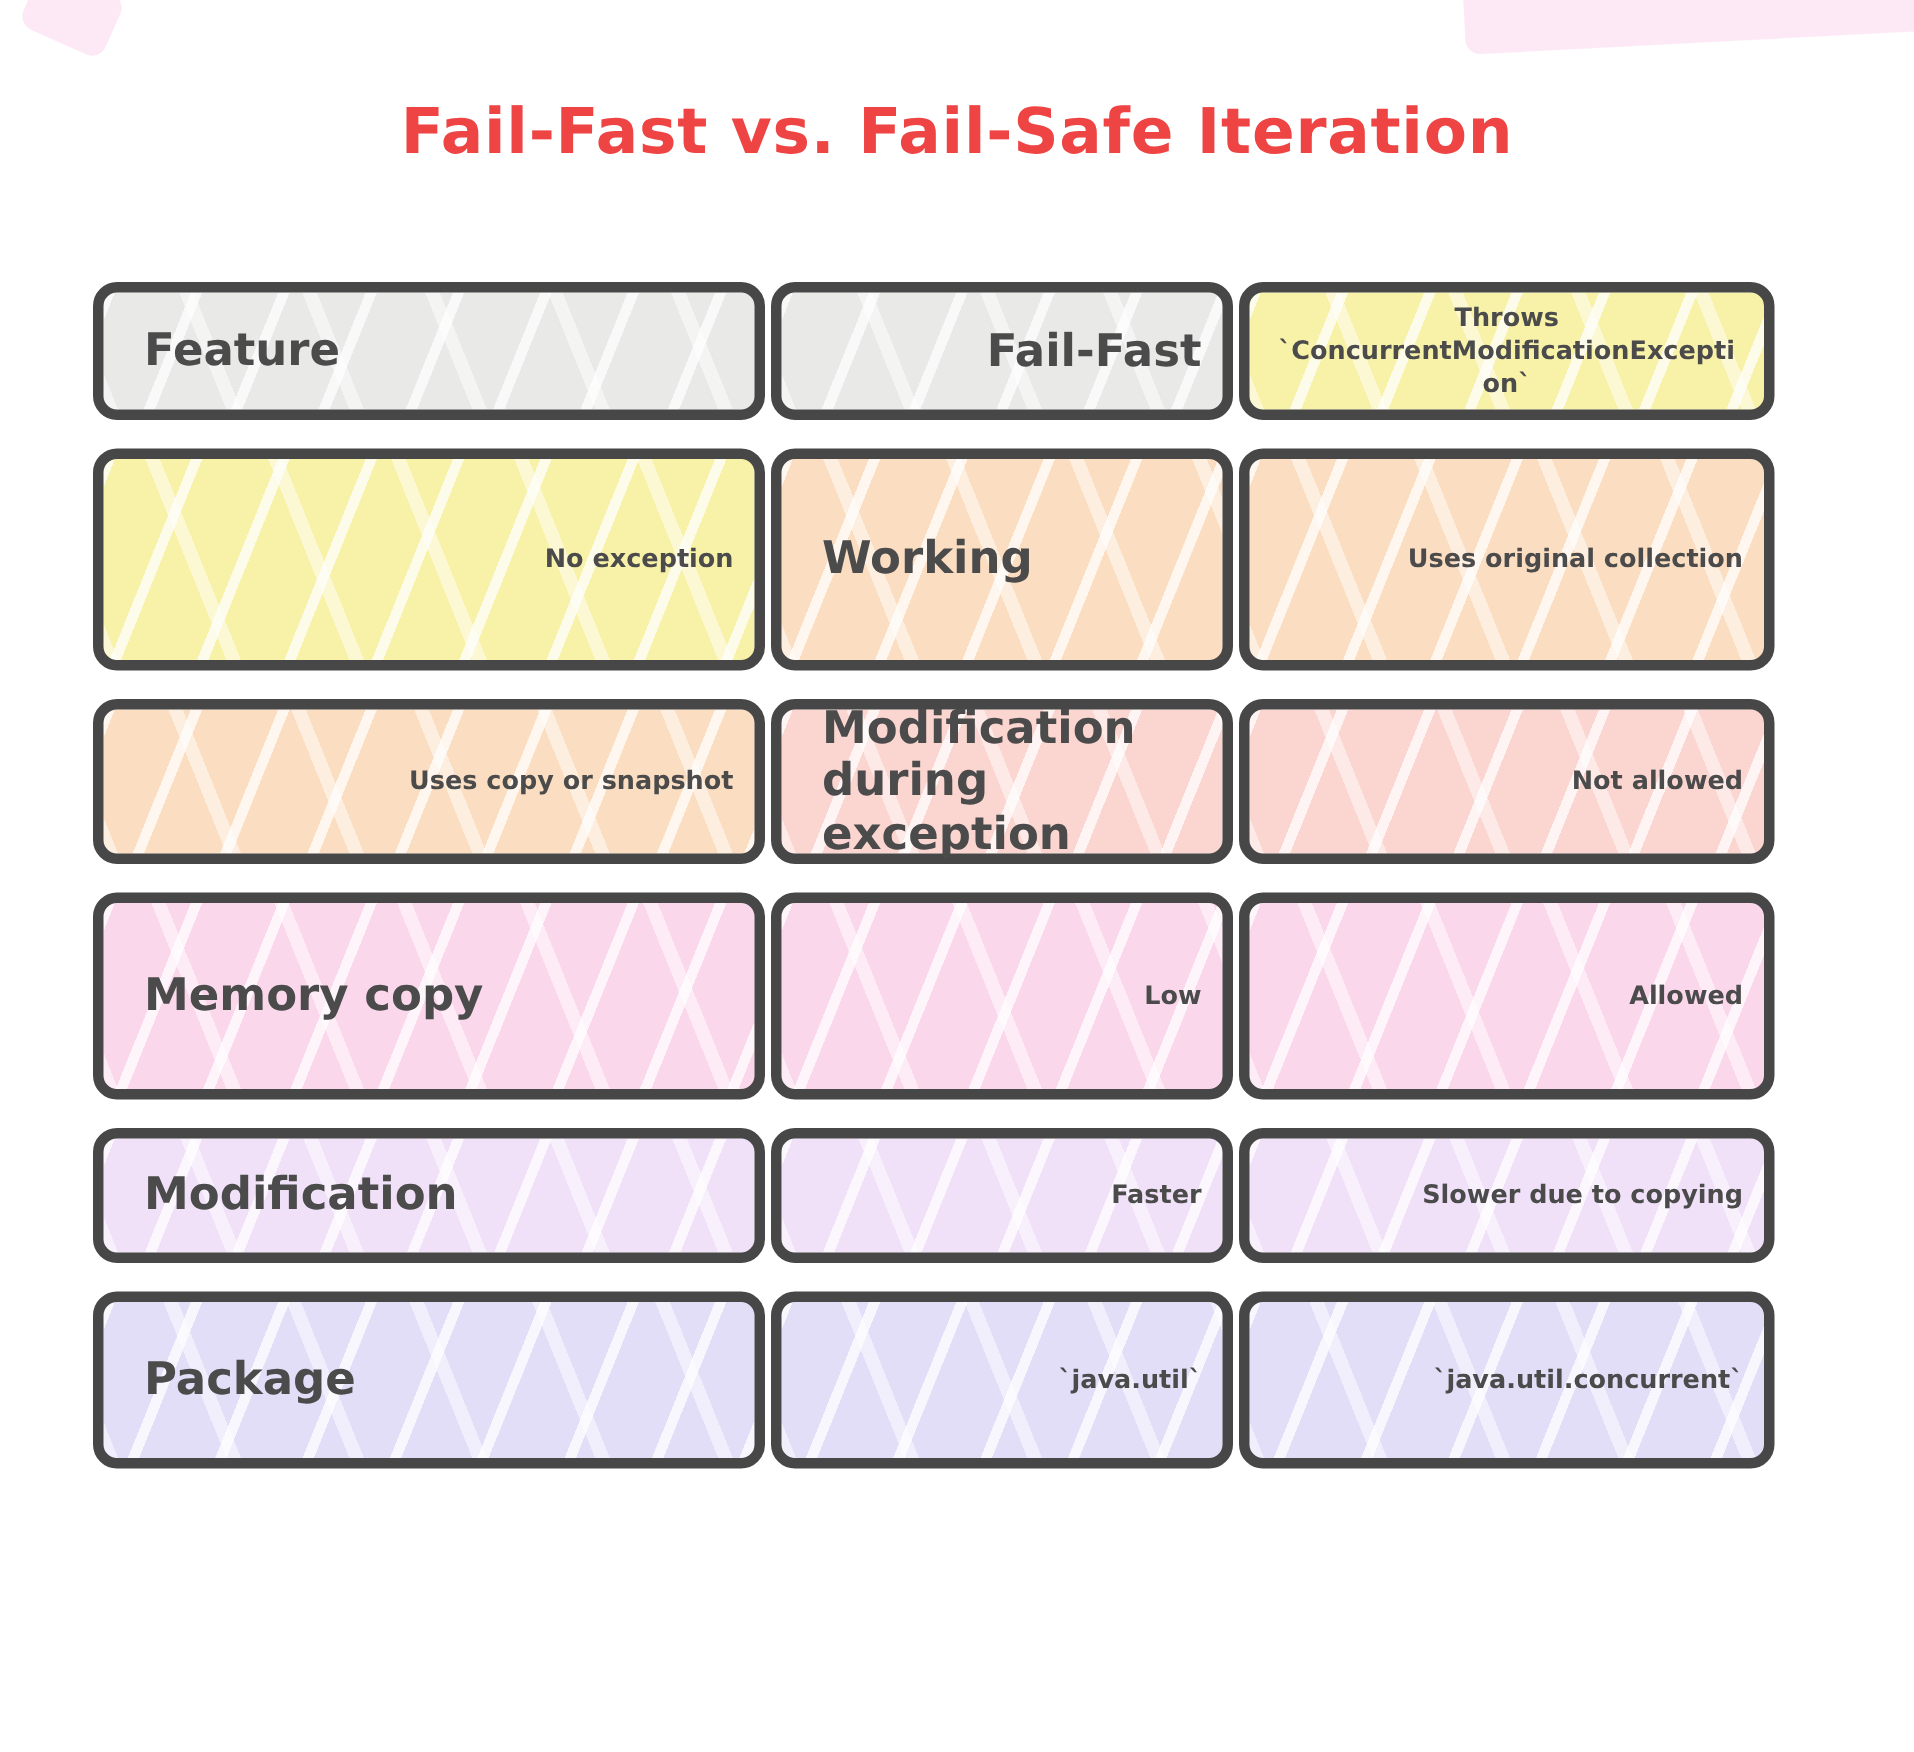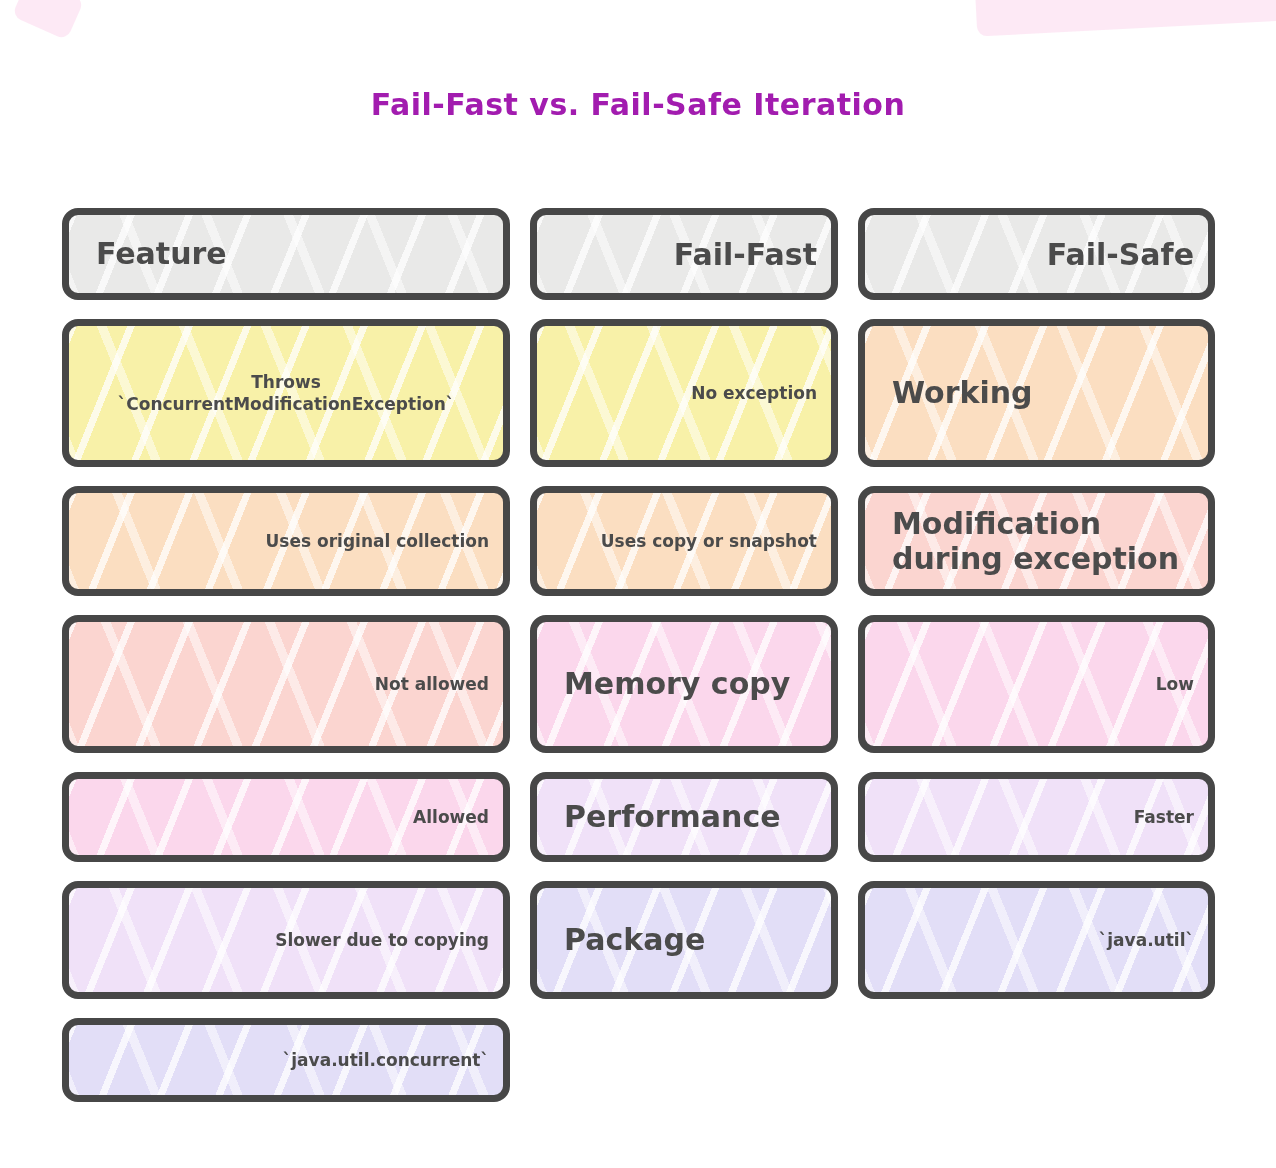--- a/index.html
+++ b/index.html
@@ -11,38 +11,38 @@
     position: relative;
     width: 1276px;
     height: 1168px;
     background: #ffffff;
     overflow: hidden;
     font-family: "DejaVu Sans", sans-serif;
     color: #4b4b4b;
   }
   .title {
     position: absolute;
-    top: 87px;
+    top: 63px;
     left: 0;
     width: 100%;
     margin: 0;
     text-align: center;
-    font-size: 30px;
+    font-size: 42px;
     font-weight: 700;
     letter-spacing: 0.5px;
-    color: #a21caf;
+    color: #ef4444;
   }
   .table {
     position: absolute;
     left: 62px;
-    top: 208px;
+    top: 188px;
     display: grid;
     grid-template-columns: 448px 308px 357px;
     grid-template-rows: 92px 148px 110px 138px 90px 118px 84px;
-    gap: 19px 20px;
+    gap: 19px 4px;
   }
   .cell {
     position: relative;
     box-sizing: border-box;
     border: 7px solid #474747;
     border-radius: 16px;
     display: flex;
     align-items: center;
     justify-content: flex-end;
     padding: 8px 14px;
@@ -125,23 +125,20 @@
   <h1 class="title">Fail-Fast vs. Fail-Safe Iteration</h1>
 
   <div class="table">
 
     <div class="cell header feature" style="--fill: #e9e9e8;">
       <span class="txt">Feature</span>
     </div>
     <div class="cell header" style="--fill: #e9e9e8;">
       <span class="txt">Fail-Fast</span>
     </div>
-    <div class="cell header" style="--fill: #e9e9e8;">
-      <span class="txt">Fail-Safe</span>
-    </div>
 
     <div class="cell value" style="--fill: #f8f1a8;">
       <span class="txt">Throws `ConcurrentModificationException`</span>
     </div>
     <div class="cell value" style="--fill: #f8f1a8;">
       <span class="txt">No exception</span>
     </div>
 
     <div class="cell feature" style="--fill: #fbdec1;">
       <span class="txt">Working</span>
@@ -164,21 +161,21 @@
       <span class="txt">Memory copy</span>
     </div>
     <div class="cell value" style="--fill: #fbd7ec;">
       <span class="txt">Low</span>
     </div>
     <div class="cell value" style="--fill: #fbd7ec;">
       <span class="txt">Allowed</span>
     </div>
 
     <div class="cell feature" style="--fill: #f0e1f8;">
-      <span class="txt">Performance</span>
+      <span class="txt">Modification</span>
     </div>
     <div class="cell value" style="--fill: #f0e1f8;">
       <span class="txt">Faster</span>
     </div>
     <div class="cell value" style="--fill: #f0e1f8;">
       <span class="txt">Slower due to copying</span>
     </div>
 
     <div class="cell feature" style="--fill: #e2def7;">
       <span class="txt">Package</span>

